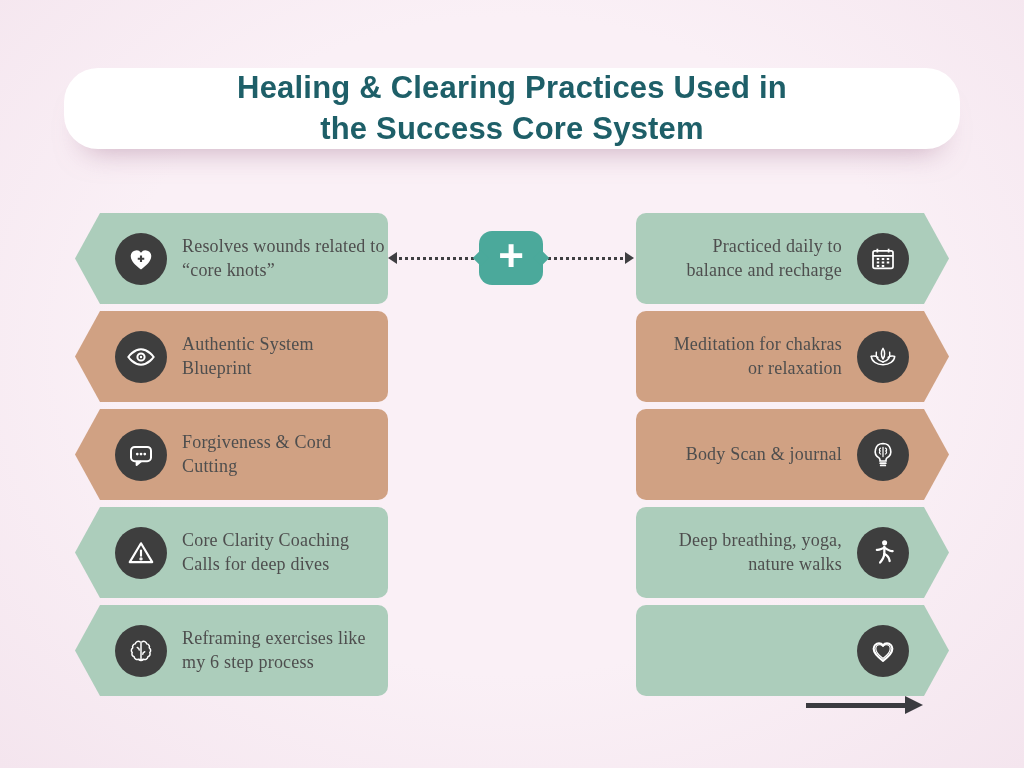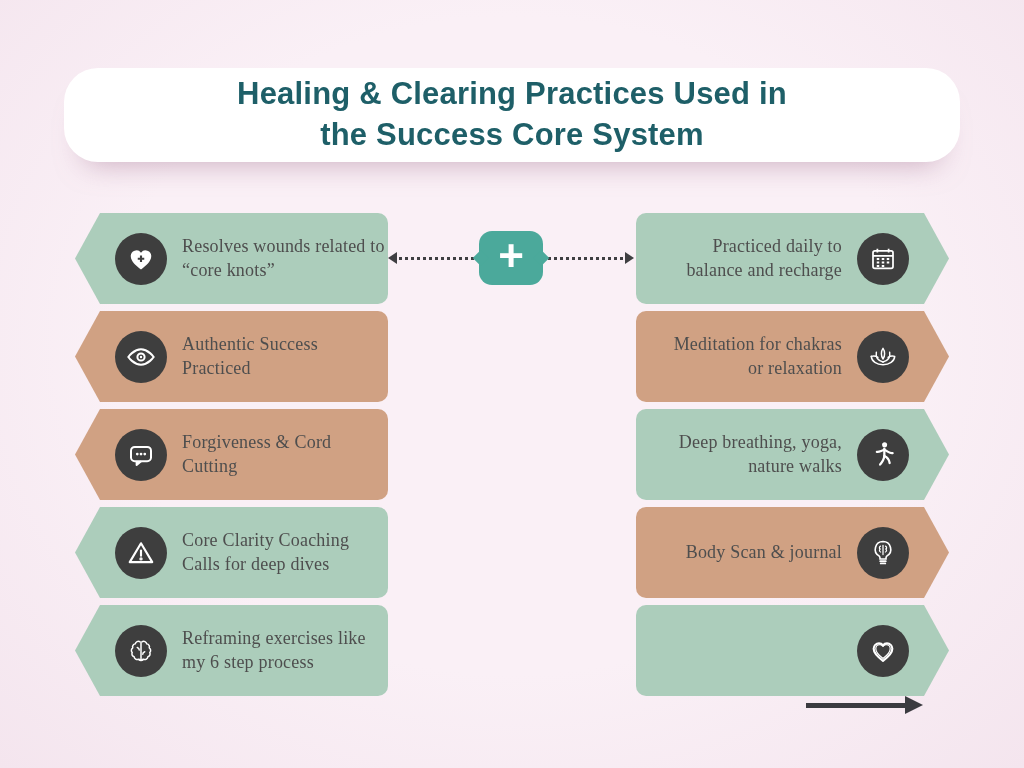--- a/index.html
+++ b/index.html
@@ -3,21 +3,21 @@
 <meta charset="utf-8">
 <style>
   html,body{margin:0;padding:0;}
   body{font-family:"Liberation Sans", sans-serif;}
   .canvas{
     position:relative;width:1024px;height:768px;overflow:hidden;
     background:radial-gradient(ellipse at 50% 45%, #faf0f6 55%, #f4e5ee 100%);
   }
   
   .title-card{
-    position:absolute;left:64px;top:68px;width:896px;height:94px;
+    position:absolute;left:64px;top:68px;width:896px;height:81px;
     background:#ffffff;border-radius:34px;
     box-shadow:0 22px 28px -20px rgba(168,120,150,.55);
     display:flex;align-items:center;justify-content:center;text-align:center;
   }
   .title-card h1{
     margin:0;font-size:31px;font-weight:bold;color:#1e5f68;
     line-height:1.32;letter-spacing:.2px;
   }
   
   .col{position:absolute;top:213px;width:313px;}
@@ -118,21 +118,21 @@
     </div>
 
     <div class="row row-left tan">
       <span class="icon-circle">
         <svg viewBox="0 0 24 24" width="32" height="32" fill="none" stroke="#fff" stroke-width="1.5">
           <path d="M2.5 12S6.5 6.2 12 6.2 21.5 12 21.5 12 17.5 17.8 12 17.8 2.5 12 2.5 12z"></path>
           <circle cx="12" cy="12" r="2.7"></circle>
           <circle cx="12" cy="12" r="0.9" fill="#fff" stroke="none"></circle>
         </svg>
       </span>
-      <span class="row-text">Authentic Success Practiced</span>
+      <span class="row-text">Authentic System Blueprint</span>
     </div>
 
     <div class="row row-left tan">
       <span class="icon-circle">
         <svg viewBox="0 0 24 24" width="30" height="30" fill="none" stroke="#fff" stroke-width="1.6">
           <rect x="4" y="5.5" width="16" height="11.5" rx="3"></rect>
           <path d="M8.5 17v3l3.6-3" fill="#fff" stroke-linejoin="round"></path>
           <circle cx="9" cy="11.2" r="1.1" fill="#fff" stroke="none"></circle>
           <circle cx="12" cy="11.2" r="1.1" fill="#fff" stroke="none"></circle>
           <circle cx="15" cy="11.2" r="1.1" fill="#fff" stroke="none"></circle>
@@ -182,49 +182,49 @@
 
     <div class="row row-right tan">
       <span class="row-text">Meditation for chakras or relaxation</span>
       <span class="icon-circle">
         <svg viewBox="0 0 24 24" width="32" height="32" fill="none" stroke="#fff" stroke-width="1.1" stroke-linecap="round" stroke-linejoin="round">
           <path d="M12 5.5c1.6 2.2 1.6 5.8 0 8-1.6-2.2-1.6-5.8 0-8z"></path>
           <path d="M7 8.5c-.6 3.3.9 6 5 7.3"></path>
           <path d="M17 8.5c.6 3.3-.9 6-5 7.3"></path>
           <path d="M3.2 11.5c.3 3.8 4 6.3 8.8 6.3s8.5-2.5 8.8-6.3c-1.8-.5-3.6-.2-5 .7"></path>
           <path d="M3.2 11.5c1.8-.5 3.6-.2 5 .7"></path>
+        </svg>
+      </span>
+    </div>
+
+    <div class="row row-right tan">
+      <span class="row-text">Body Scan &amp; journal</span>
+      <span class="icon-circle">
+        <svg viewBox="0 0 24 24" width="30" height="30" fill="none" stroke="#fff" stroke-width="1.3" stroke-linecap="round">
+          <path d="M12 2.8a6.2 6.2 0 0 0-3.2 11.5c.5.4.8 1 .8 1.7v.8h4.8V16c0-.7.3-1.3.8-1.7A6.2 6.2 0 0 0 12 2.8z"></path>
+          <path d="M9.8 18.5h4.4M10.2 20.3h3.6" stroke-width="1.5"></path>
+          <path d="M10 6.5c-1 .4-1.2 1.8-.3 2.4-.9.7-.6 2 .4 2.3M14 6.5c1 .4 1.2 1.8.3 2.4.9.7.6 2-.4 2.3M12 5.8v7.4" stroke-width="1"></path>
         </svg>
       </span>
     </div>
 
     <div class="row row-right sage">
       <span class="row-text">Deep breathing, yoga, nature walks</span>
       <span class="icon-circle">
         <svg viewBox="0 0 24 24" width="32" height="32" fill="none" stroke="#fff" stroke-width="1.7" stroke-linecap="round">
           <circle cx="13.2" cy="4.3" r="1.9" fill="#fff" stroke="none"></circle>
           <path d="M13 7.2v5.6"></path>
           <path d="M13 12.8c-.3 2.8-1.6 4.4-3.2 6.4"></path>
           <path d="M13 12.8c2.2 1 3.6 2.6 4 5.2"></path>
           <path d="M13 8.2c-2.2.4-3.8 1.8-5.6 1.4"></path>
           <path d="M13 8.2c2.4.8 4.2 3 6.2 2.4"></path>
         </svg>
       </span>
     </div>
 
-    <div class="row row-right tan">
-      <span class="row-text">Body Scan &amp; journal</span>
-      <span class="icon-circle">
-        <svg viewBox="0 0 24 24" width="30" height="30" fill="none" stroke="#fff" stroke-width="1.3" stroke-linecap="round">
-          <path d="M12 2.8a6.2 6.2 0 0 0-3.2 11.5c.5.4.8 1 .8 1.7v.8h4.8V16c0-.7.3-1.3.8-1.7A6.2 6.2 0 0 0 12 2.8z"></path>
-          <path d="M9.8 18.5h4.4M10.2 20.3h3.6" stroke-width="1.5"></path>
-          <path d="M10 6.5c-1 .4-1.2 1.8-.3 2.4-.9.7-.6 2 .4 2.3M14 6.5c1 .4 1.2 1.8.3 2.4.9.7.6 2-.4 2.3M12 5.8v7.4" stroke-width="1"></path>
-        </svg>
-      </span>
-    </div>
-
     <div class="row row-right sage">
       <span class="icon-circle">
         <svg viewBox="0 0 24 24" width="32" height="32" fill="none" stroke="#fff" stroke-linecap="round" stroke-linejoin="round">
           <path stroke-width="1.6" d="M12 19.4C8.2 16.6 5 13.7 5 10.4 5 8 6.8 6.3 9 6.3c1.2 0 2.3.6 3 1.5.7-.9 1.8-1.5 3-1.5 2.2 0 4 1.7 4 4.1 0 3.3-3.2 6.2-7 9z"></path>
           <path stroke-width="0.9" d="M12 17.6C9 15.3 6.6 12.9 6.6 10.3c0-1.8 1.3-3 2.9-3 1 0 1.9.5 2.5 1.3.6-.8 1.5-1.3 2.5-1.3 1.6 0 2.9 1.2 2.9 3 0 2.6-2.4 5-5.4 7.3z"></path>
         </svg>
       </span>
     </div>
 
   </div>

